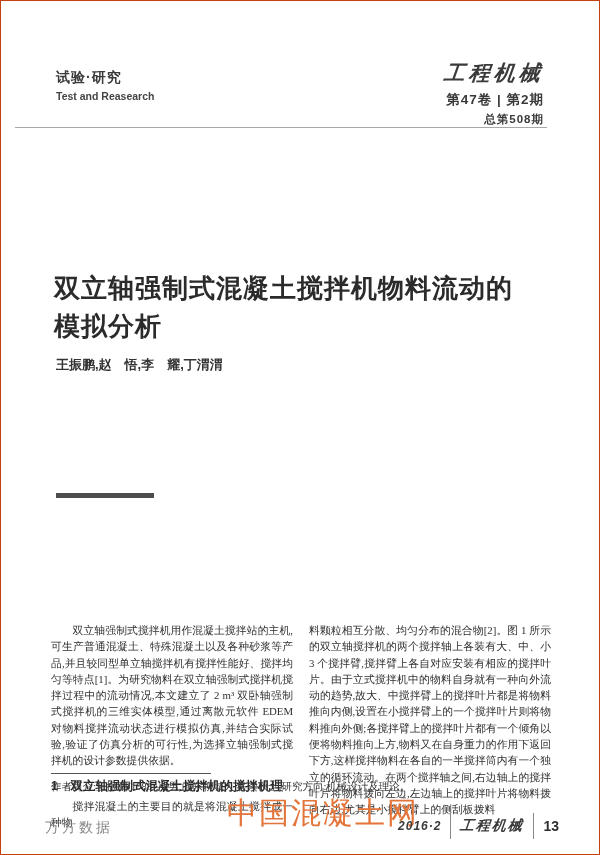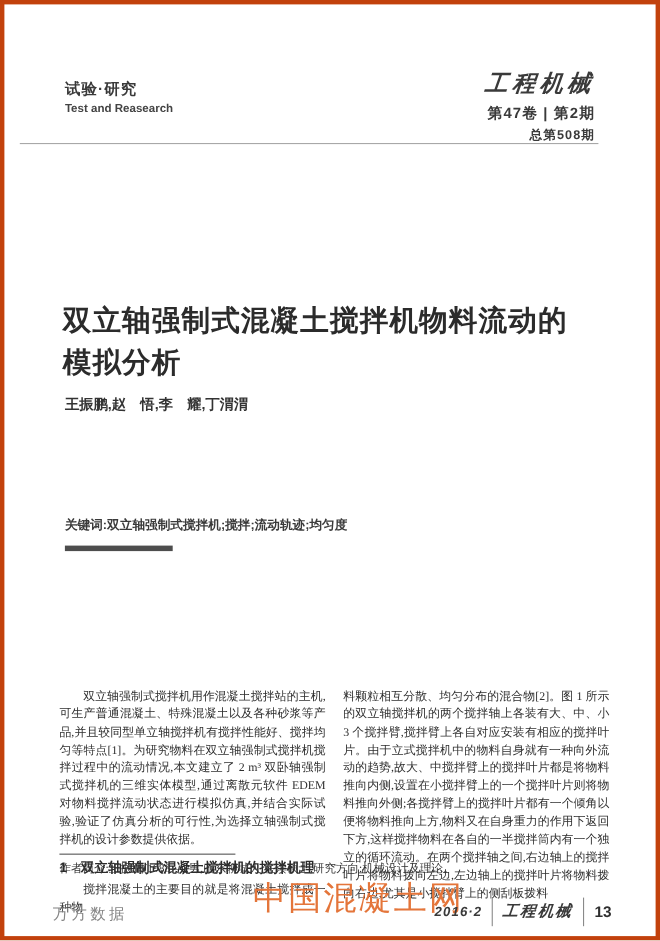--- a/index.html
+++ b/index.html
@@ -1,18 +1,18 @@
 <!DOCTYPE html>
 <html><head>
 <meta charset="utf-8">
 <style>
   html,body{margin:0;padding:0;background:#e9e9e9;}
   .page{
     position:relative;width:600px;height:855px;margin:0 auto;
-    background:#ffffff;border:4px solid #c2410c;box-sizing:border-box;
+    background:#ffffff;border:1px solid #c2410c;box-sizing:border-box;
     font-family:"Liberation Sans",sans-serif;color:#2f2f2f;overflow:hidden;
   }
   
   .hdr-left{position:absolute;left:55px;top:68px;}
   .sec-cn{font-size:14px;font-weight:bold;color:#3a3a3a;letter-spacing:1px;}
   .sec-en{font-size:10.5px;font-weight:bold;color:#444;margin-top:3px;}
   .hdr-right{position:absolute;right:55px;top:58px;text-align:right;}
   .logo{
     font-family:"Liberation Serif",serif;font-style:italic;font-weight:bold;
     font-size:21px;color:#3a3a3a;letter-spacing:4px;transform:skewX(-6deg);
@@ -71,23 +71,20 @@
     <div class="tot">总第508期</div>
   </div>
   <div class="hdr-rule"></div>
 
   <h1 class="title">
     <span>双立轴强制式混凝土搅拌机物料流动的</span><br>
     <span>模拟分析</span>
   </h1>
   <div class="authors">王振鹏,赵　悟,李　耀,丁渭渭</div>
 
-  <p class="keywords">
-    <span>关键词:</span><span>双立轴强制式搅拌机;搅拌;流动轨迹;均匀度</span>
-  </p>
   <div class="kw-divider"></div>
 
   <div class="cols">
     <div class="col">
       <p class="indent">双立轴强制式搅拌机用作混凝土搅拌站的主机,可生产普通混凝土、特殊混凝土以及各种砂浆等产品,并且较同型单立轴搅拌机有搅拌性能好、搅拌均匀等特点[1]。为研究物料在双立轴强制式搅拌机搅拌过程中的流动情况,本文建立了 2 m³ 双卧轴强制式搅拌机的三维实体模型,通过离散元软件 EDEM 对物料搅拌流动状态进行模拟仿真,并结合实际试验,验证了仿真分析的可行性,为选择立轴强制式搅拌机的设计参数提供依据。</p>
       <h2 class="sec-h">1　双立轴强制式混凝土搅拌机的搅拌机理</h2>
       <p class="indent">搅拌混凝土的主要目的就是将混凝土搅拌成一种物</p>
     </div>
     <div class="col">
       <p>料颗粒相互分散、均匀分布的混合物[2]。图 1 所示的双立轴搅拌机的两个搅拌轴上各装有大、中、小 3 个搅拌臂,搅拌臂上各自对应安装有相应的搅拌叶片。由于立式搅拌机中的物料自身就有一种向外流动的趋势,故大、中搅拌臂上的搅拌叶片都是将物料推向内侧,设置在小搅拌臂上的一个搅拌叶片则将物料推向外侧;各搅拌臂上的搅拌叶片都有一个倾角以便将物料推向上方,物料又在自身重力的作用下返回下方,这样搅拌物料在各自的一半搅拌筒内有一个独立的循环流动。在两个搅拌轴之间,右边轴上的搅拌叶片将物料拨向左边,左边轴上的搅拌叶片将物料拨向右边,尤其是小搅拌臂上的侧刮板拨料</p>

